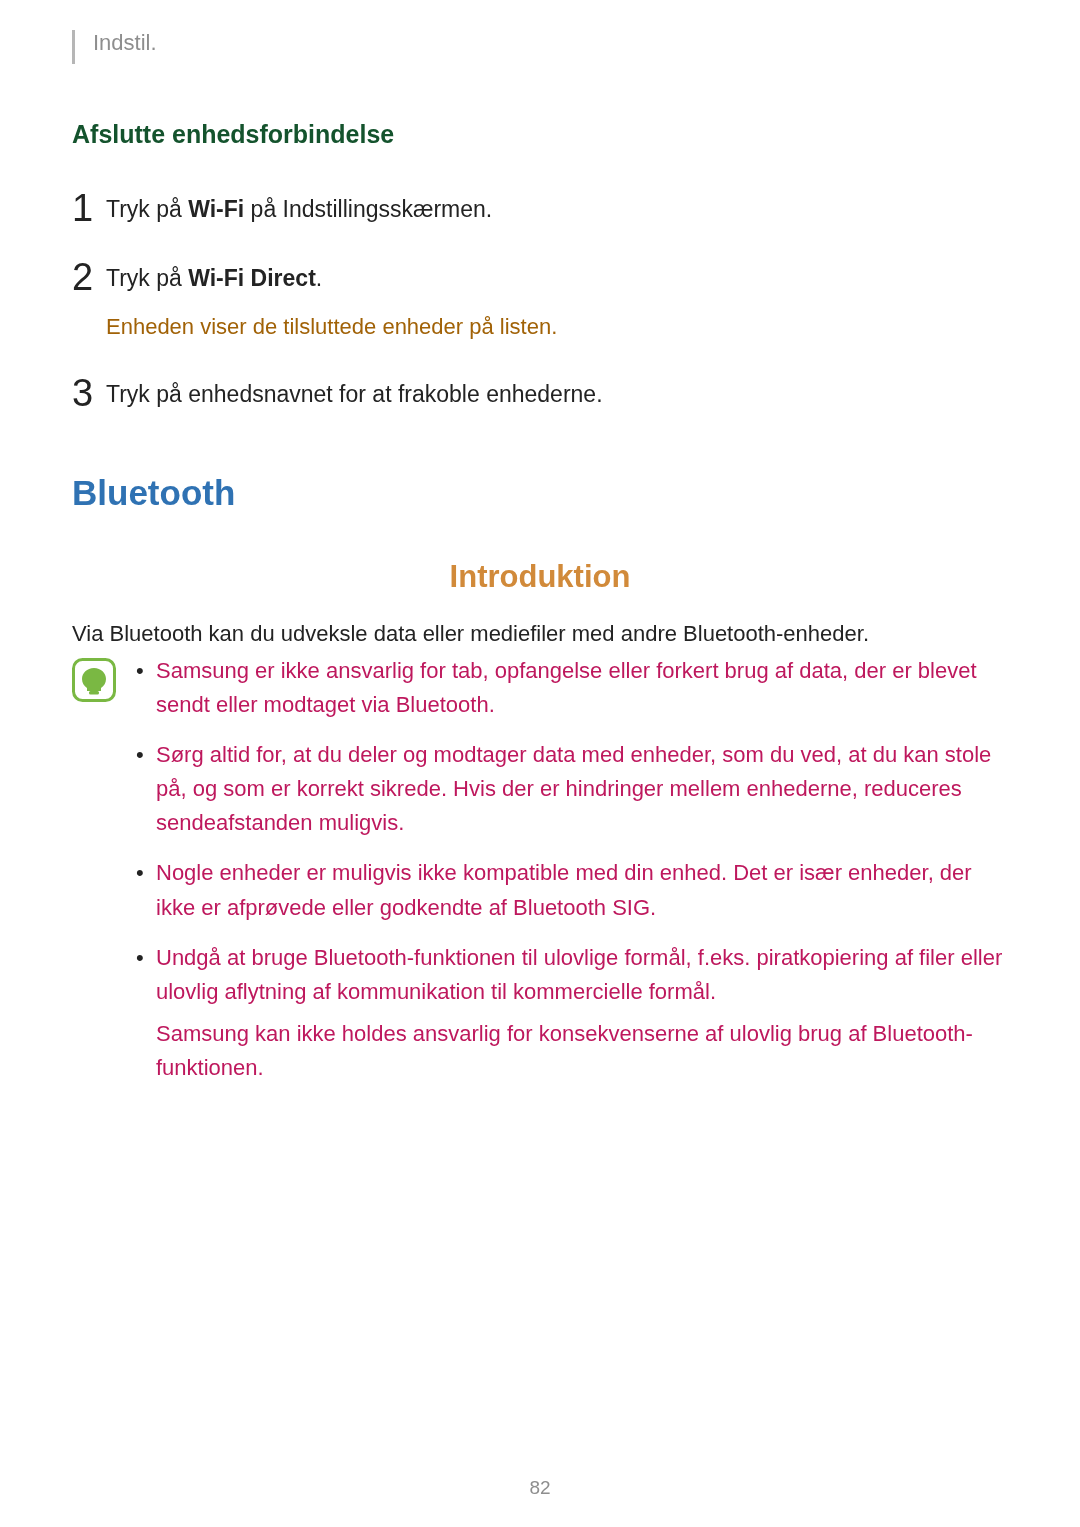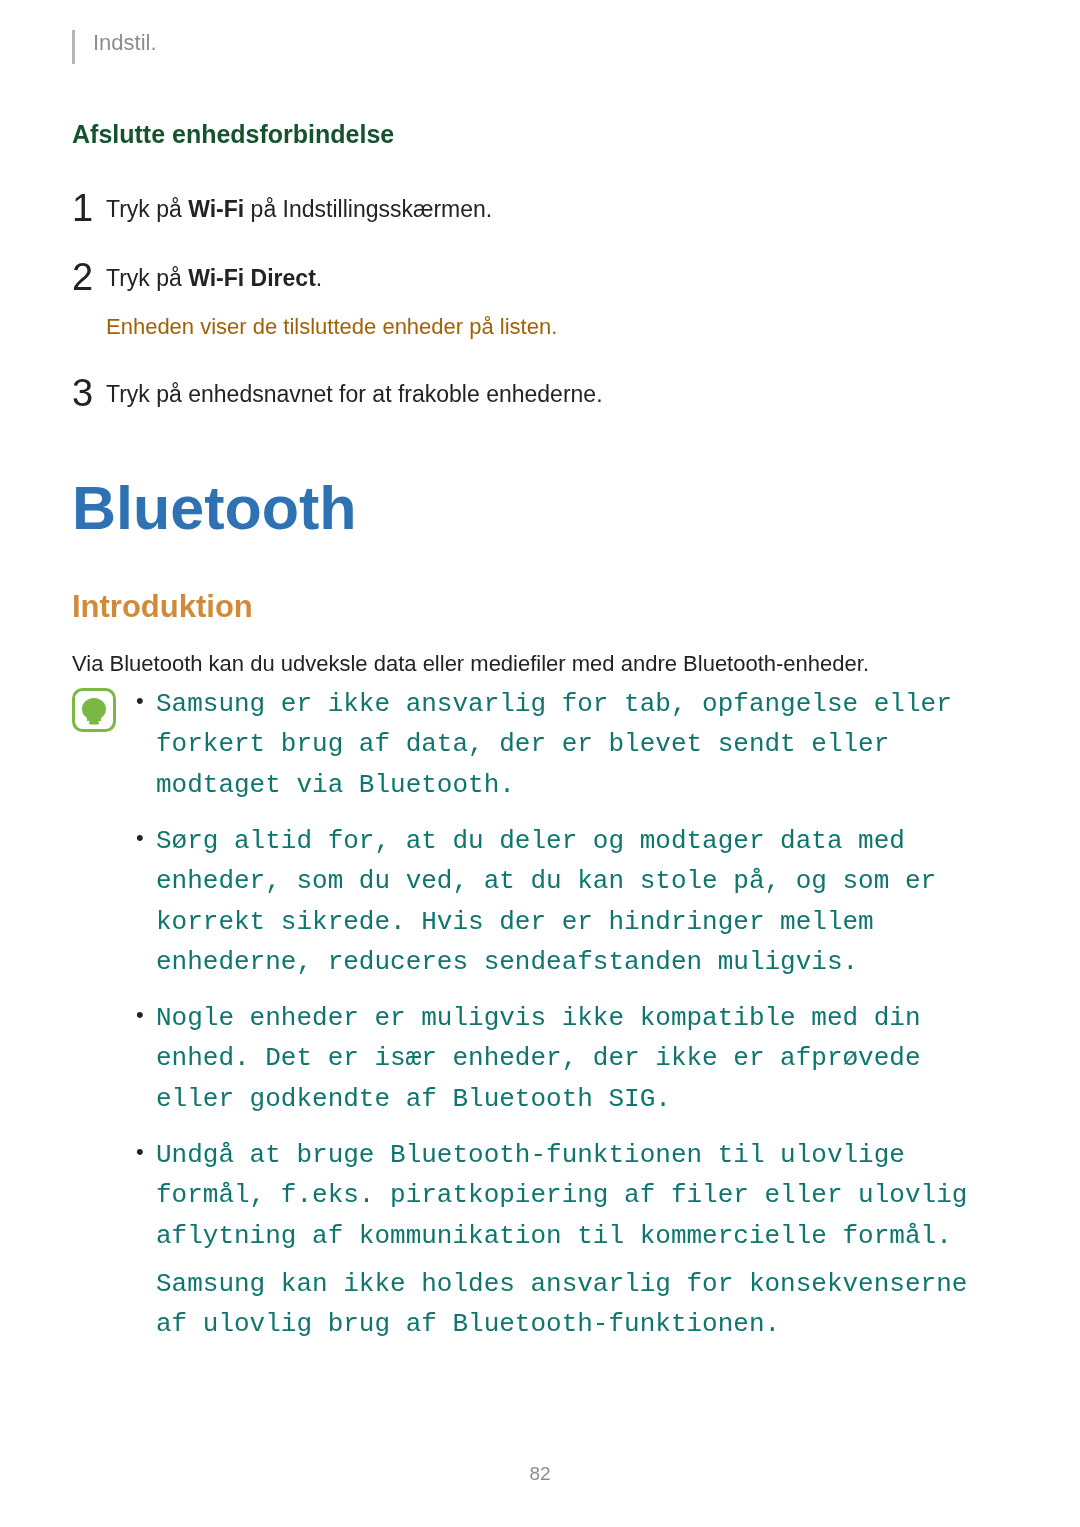--- a/index.html
+++ b/index.html
@@ -63,30 +63,31 @@
     color: #232323;
   }
   .li-body .bold { font-weight: 700; }
   .li-sub {
     font-size: 22px;
     line-height: 1.55;
     color: #a16207;
     margin-top: 14px;
   }
   .h1 {
-    font-size: 61px;
+    font-size: 35px;
     font-weight: 700;
     color: #2f72b3;
     margin-bottom: 46px;
   }
   .h2 {
     font-size: 31px;
     font-weight: 700;
     color: #d18a3a;
     margin-bottom: 22px;
+    text-align: center;
   }
   .intro-p {
     font-size: 22px;
     line-height: 1.5;
     color: #232323;
     margin-bottom: 4px;
   }
   .note-row {
     display: flex;
     align-items: flex-start;
@@ -108,31 +109,30 @@
     margin-bottom: 16px;
   }
   .note-bullet {
     flex: 0 0 auto;
     width: 20px;
     font-size: 22px;
     line-height: 1.55;
     color: #232323;
   }
   .note-text {
-    font-size: 26px;
-    line-height: 1.55;
-    color: #0f766e;
-    font-family: Liberation Mono, monospace;
+    font-size: 22px;
+    line-height: 1.55;
+    color: #be185d;
   }
   .note-text-extra {
     margin-top: 8px;
   }
   .page-num {
     position: absolute;
-    bottom: 42px;
+    bottom: 28px;
     left: 0;
     width: 100%;
     text-align: center;
     font-size: 19px;
     color: #8e8e8e;
   }
 </style>
 </head>
 <body>
 

